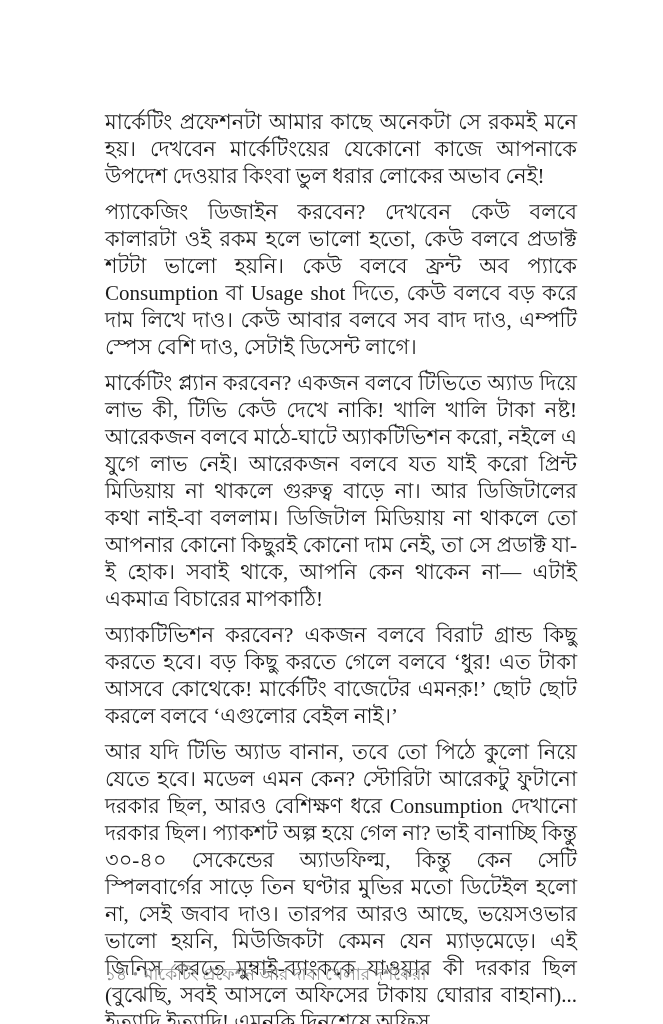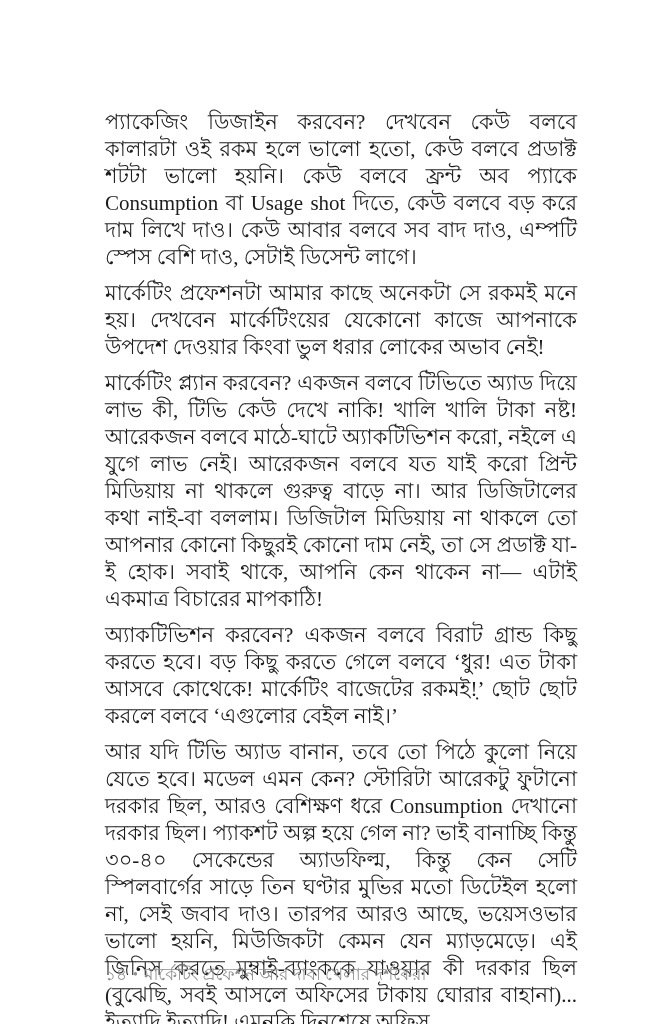--- a/index.html
+++ b/index.html
@@ -45,23 +45,23 @@
     margin: 0 6px;
     font-size: 14px;
     vertical-align: 1px;
   }
 </style>
 </head>
 <body>
 
 <div class="page">
   <div class="content">
+    <p class="para">মার্কেটিং প্রফেশনটা আমার কাছে অনেকটা সে রকমই মনে হয়। দেখবেন মার্কেটিংয়ের যেকোনো কাজে আপনাকে উপদেশ দেওয়ার কিংবা ভুল ধরার লোকের অভাব নেই!</p>
     <p class="para">প্যাকেজিং ডিজাইন করবেন? দেখবেন কেউ বলবে কালারটা ওই রকম হলে ভালো হতো, কেউ বলবে প্রডাক্ট শটটা ভালো হয়নি। কেউ বলবে ফ্রন্ট অব প্যাকে Consumption বা Usage shot দিতে, কেউ বলবে বড় করে দাম লিখে দাও। কেউ আবার বলবে সব বাদ দাও, এম্পটি স্পেস বেশি দাও, সেটাই ডিসেন্ট লাগে।</p>
-    <p class="para">মার্কেটিং প্রফেশনটা আমার কাছে অনেকটা সে রকমই মনে হয়। দেখবেন মার্কেটিংয়ের যেকোনো কাজে আপনাকে উপদেশ দেওয়ার কিংবা ভুল ধরার লোকের অভাব নেই!</p>
     <p class="para">মার্কেটিং প্ল্যান করবেন? একজন বলবে টিভিতে অ্যাড দিয়ে লাভ কী, টিভি কেউ দেখে নাকি! খালি খালি টাকা নষ্ট! আরেকজন বলবে মাঠে-ঘাটে অ্যাকটিভিশন করো, নইলে এ যুগে লাভ নেই। আরেকজন বলবে যত যাই করো প্রিন্ট মিডিয়ায় না থাকলে গুরুত্ব বাড়ে না। আর ডিজিটালের কথা নাই-বা বললাম। ডিজিটাল মিডিয়ায় না থাকলে তো আপনার কোনো কিছুরই কোনো দাম নেই, তা সে প্রডাক্ট যা-ই হোক। সবাই থাকে, আপনি কেন থাকেন না— এটাই একমাত্র বিচারের মাপকাঠি!</p>
-    <p class="para">অ্যাকটিভিশন করবেন? একজন বলবে বিরাট গ্রান্ড কিছু করতে হবে। বড় কিছু করতে গেলে বলবে ‘ধুর! এত টাকা আসবে কোথেকে! মার্কেটিং বাজেটের রকমই়!’ ছোট ছোট করলে বলবে ‘এগুলোর বেইল নাই।’</p>
+    <p class="para">অ্যাকটিভিশন করবেন? একজন বলবে বিরাট গ্রান্ড কিছু করতে হবে। বড় কিছু করতে গেলে বলবে ‘ধুর! এত টাকা আসবে কোথেকে! মার্কেটিং বাজেটের এমনক়!’ ছোট ছোট করলে বলবে ‘এগুলোর বেইল নাই।’</p>
     <p class="para">আর যদি টিভি অ্যাড বানান, তবে তো পিঠে কুলো নিয়ে যেতে হবে। মডেল এমন কেন? স্টোরিটা আরেকটু ফুটানো দরকার ছিল, আরও বেশিক্ষণ ধরে Consumption দেখানো দরকার ছিল। প্যাকশট অল্প হয়ে গেল না? ভাই বানাচ্ছি কিন্তু ৩০-৪০ সেকেন্ডের অ্যাডফিল্ম, কিন্তু কেন সেটি স্পিলবার্গের সাড়ে তিন ঘণ্টার মুভির মতো ডিটেইল হলো না, সেই জবাব দাও। তারপর আরও আছে, ভয়েসওভার ভালো হয়নি, মিউজিকটা কেমন যেন ম্যাড়মেড়ে। এই জিনিস করতে মুম্বাই-ব্যাংককে যাওয়ার কী দরকার ছিল (বুঝেছি, সবই আসলে অফিসের টাকায় ঘোরার বাহানা)... ইত্যাদি ইত্যাদি! এমনকি দিনশেষে অফিস</p>
   </div>
 
   <div class="footer">
     <span>১৪</span><span class="sep">•</span><span>মার্কেটিং প্রফেশন আর দাবা খেলার দর্শকেরা</span>
   </div>
 </div>
 
 </body></html>

